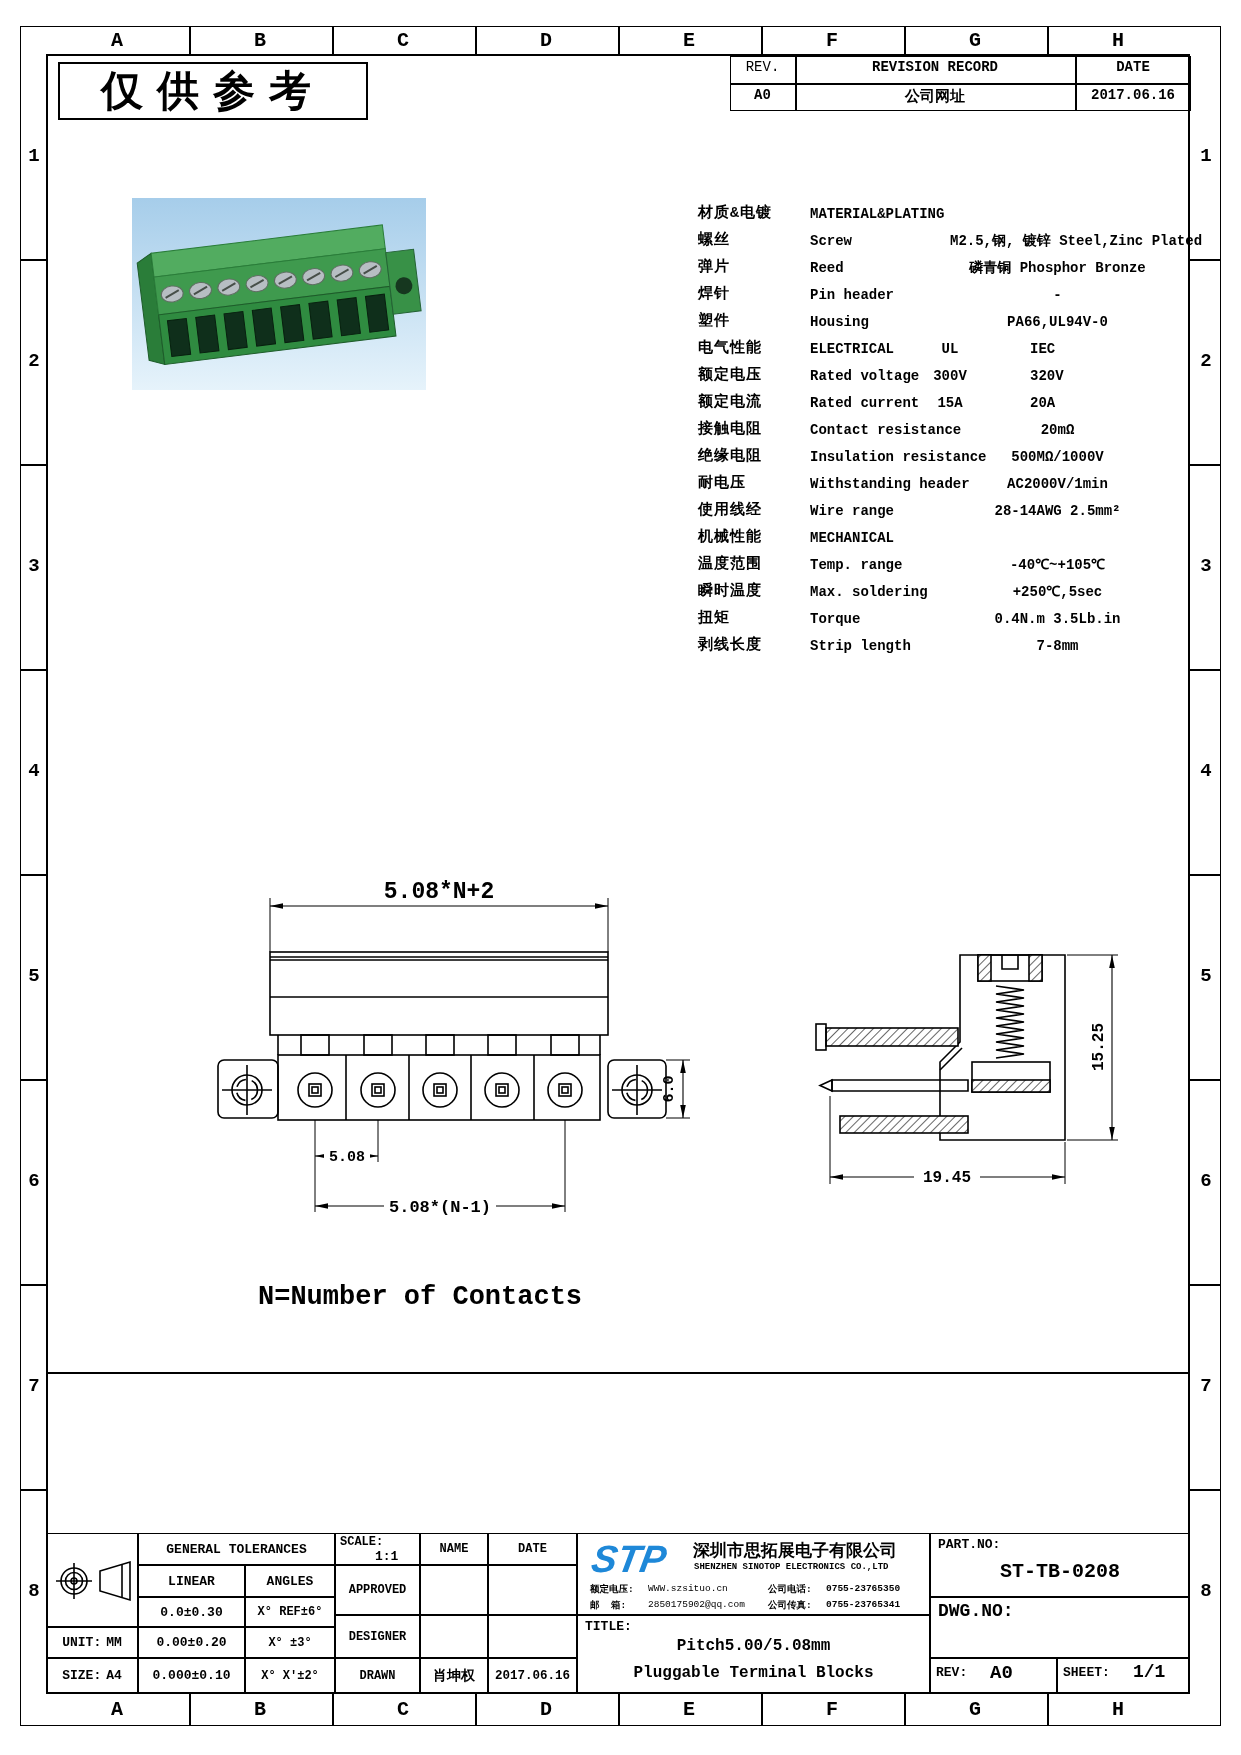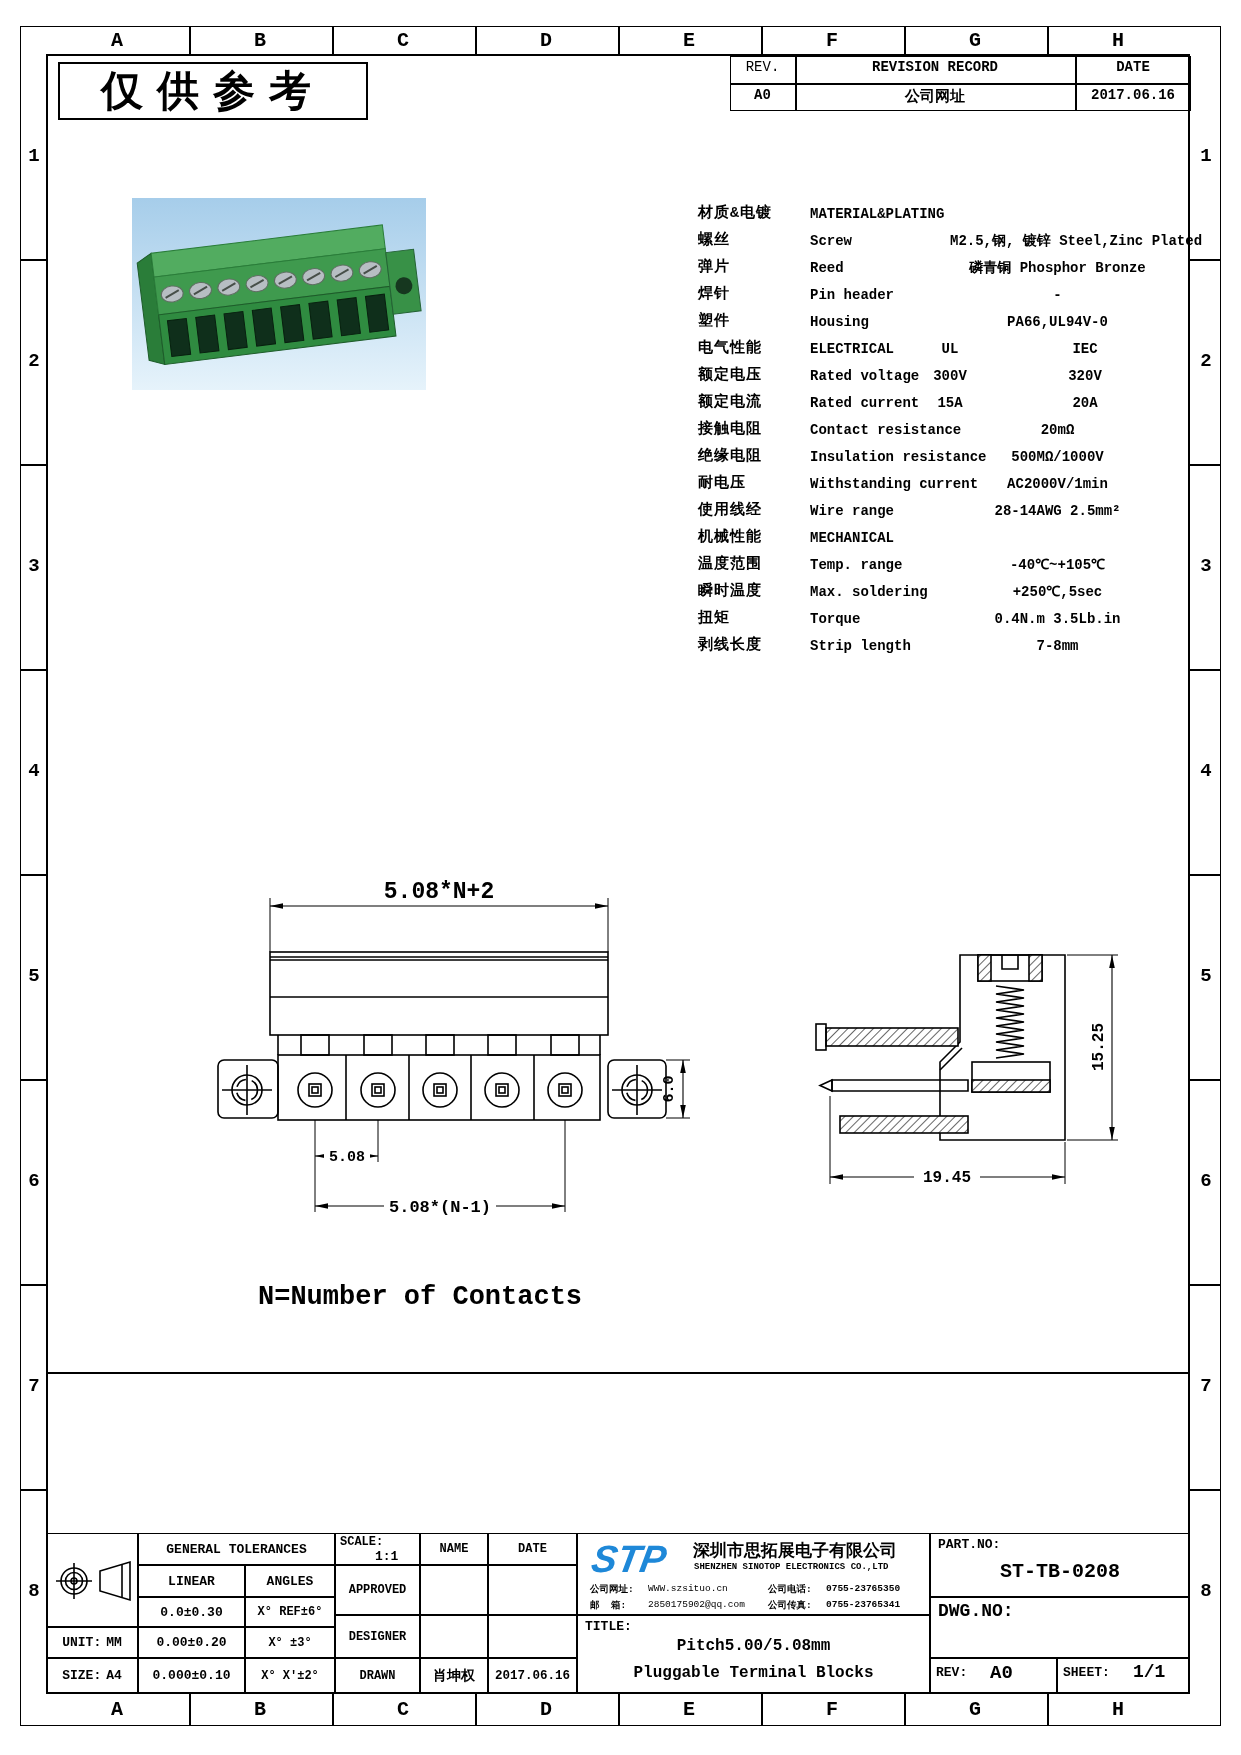--- a/index.html
+++ b/index.html
@@ -11,21 +11,21 @@
   .cell{position:absolute;border:1.5px solid #000}
   .lab{position:absolute;white-space:nowrap}
   .ct{display:flex;align-items:center;justify-content:center;text-align:center}
   .glab{position:absolute;font-size:20px;font-weight:700;text-align:center;width:40px}
   .rlab{position:absolute;font-size:19px;font-weight:700;text-align:center;width:26px}
   .spec-row{position:absolute;left:0;width:1241px;height:22px;line-height:22px;font-size:14px}
   .s-zh{position:absolute;left:698px;width:112px;font-size:15px;font-weight:700;white-space:nowrap;letter-spacing:1px}
   .s-en{position:absolute;left:810px;white-space:nowrap;font-weight:600}
   .s-val{position:absolute;left:950px;width:215px;text-align:center;white-space:nowrap;font-weight:600}
   .s-v1{position:absolute;left:870px;width:160px;text-align:center;font-weight:600}
-  .s-v2{position:absolute;left:1030px;width:110px;text-align:center;font-weight:600}
+  .s-v2{position:absolute;left:1030px;width:110px;text-align:left;font-weight:600}
   svg.draw{position:absolute;overflow:visible}
   #fv line,#fv rect,#fv circle,#fv path{stroke:#000;stroke-width:1.6;fill:none}
   #sv line,#sv rect,#sv path,#sv polyline{stroke:#000;stroke-width:1.6;fill:none}
   #pj line,#pj circle,#pj polygon{stroke:#000;stroke-width:1.6;fill:none}
   #fv .dim,#sv .dim{stroke-width:1.1}
   #fv .ext,#sv .ext{stroke-width:1}
   #fv .wbox,#sv .wbox{fill:#fff;stroke:none}
   #fv text,#sv text{fill:#000;stroke:none;font-family:"Liberation Mono","DejaVu Sans Mono",monospace;font-weight:600}
   #sv .hat{fill:url(#hatch)}
   .tb-lab{position:absolute;font-weight:700;white-space:nowrap}
@@ -219,21 +219,21 @@
     <span class="s-en">Contact resistance</span>
     <span class="s-val">20mΩ</span>
   </div>
   <div class="spec-row" style="top:446px">
     <span class="s-zh">绝缘电阻</span>
     <span class="s-en">Insulation resistance</span>
     <span class="s-val">500MΩ/1000V</span>
   </div>
   <div class="spec-row" style="top:473px">
     <span class="s-zh">耐电压</span>
-    <span class="s-en">Withstanding current</span>
+    <span class="s-en">Withstanding header</span>
     <span class="s-val">AC2000V/1min</span>
   </div>
   <div class="spec-row" style="top:500px">
     <span class="s-zh">使用线经</span>
     <span class="s-en">Wire range</span>
     <span class="s-val">28-14AWG 2.5mm²</span>
   </div>
   <div class="spec-row" style="top:527px">
     <span class="s-zh">机械性能</span>
     <span class="s-en">MECHANICAL</span>
@@ -421,21 +421,21 @@
     <span>肖坤权</span>
   </div>
   <div class="cell ct" style="left:488px;top:1658px;width:89px;height:35px;font-size:12.5px;font-weight:700">
     <span>2017.06.16</span>
   </div>
 
   <div class="cell" style="left:577px;top:1533px;width:353px;height:82px"></div>
   <span class="tb-lab" style="left:592px;top:1538px;font-size:38px;font-style:italic;font-weight:700;color:#1e88d8;transform:skewX(-10deg);font-family:'Liberation Sans','DejaVu Sans',sans-serif">STP</span>
   <span class="tb-lab" style="left:693px;top:1539px;font-size:17px">深圳市思拓展电子有限公司</span>
   <span class="tb-lab" style="left:694px;top:1562px;font-size:9px">SHENZHEN SINOTOP ELECTRONICS CO.,LTD</span>
-  <span class="tb-lab" style="left:590px;top:1583px;font-size:9.5px">公司网址:</span>
+  <span class="tb-lab" style="left:590px;top:1583px;font-size:9.5px">额定电压:</span>
   <span class="tb-lab" style="left:648px;top:1583px;font-size:9.5px;font-weight:400">WWW.szsituo.cn</span>
   <span class="tb-lab" style="left:768px;top:1583px;font-size:9.5px">公司电话:</span>
   <span class="tb-lab" style="left:826px;top:1583px;font-size:9.5px;font-weight:700">0755-23765350</span>
   <span class="tb-lab" style="left:590px;top:1599px;font-size:9.5px;white-space:pre">邮  箱:</span>
   <span class="tb-lab" style="left:648px;top:1599px;font-size:9.5px;font-weight:400">2850175902@qq.com</span>
   <span class="tb-lab" style="left:768px;top:1599px;font-size:9.5px">公司传真:</span>
   <span class="tb-lab" style="left:826px;top:1599px;font-size:9.5px;font-weight:700">0755-23765341</span>
 
   <div class="cell" style="left:577px;top:1615px;width:353px;height:78px"></div>
   <span class="tb-lab" style="left:585px;top:1619px;font-size:13px">TITLE:</span>

